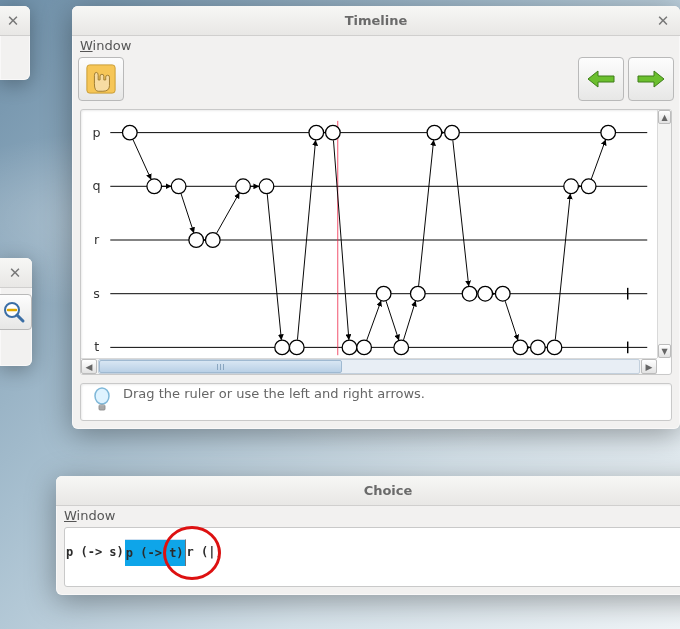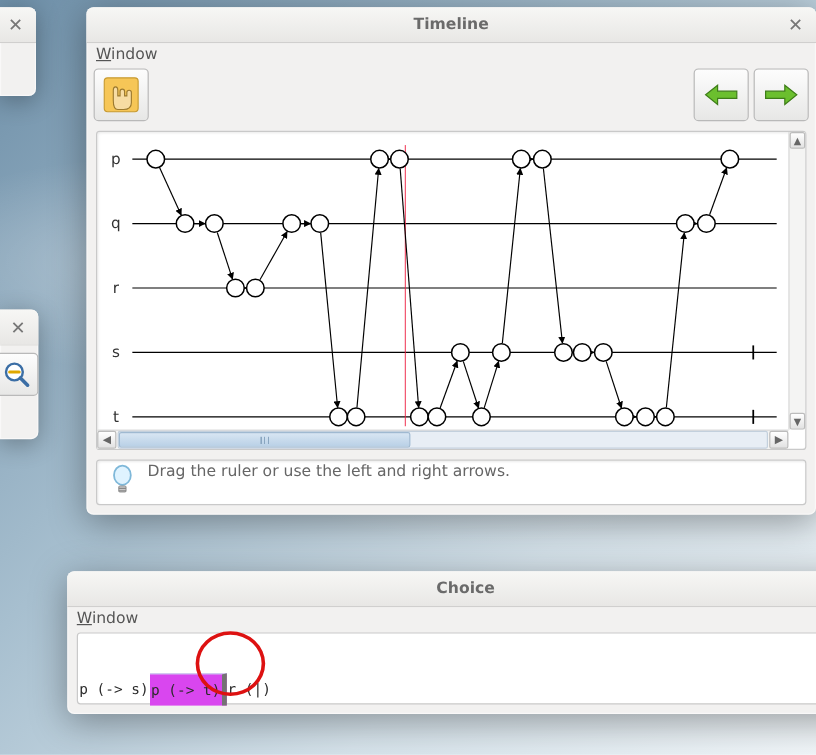--- a/index.html
+++ b/index.html
@@ -152,35 +152,36 @@
   
   .choice-body {
     background:#fff;
     border:1px solid #c9c9c9;
     border-radius:3px;
     margin:4px 8px 8px 8px;
     position:relative;
     height:60px;
   }
   .choice-items {
-    position:absolute; left:0; top:33px;
+    position:absolute; left:0; top:11px;
     display:flex;
     font-family:"DejaVu Sans Mono","Liberation Mono",monospace;
     font-size:12px;
     color:#2b2b2b;
+    font-weight:bold;
   }
   .choice-items span {
     display:inline-block;
     line-height:26px;
     padding:0 1px;
     white-space:nowrap;
   }
   .choice-items .sel {
-    background:#d946ef;
-    border-right:4px solid #737373;
+    background:#0ea5e9;
+    border-right:1px solid #737373;
     border-top:1px solid #cfe0f0;
   }
   .red-ring {
     position:absolute;
     border:3px solid #d11;
     border-radius:50%/50%;
     pointer-events:none;
   }
 
   

